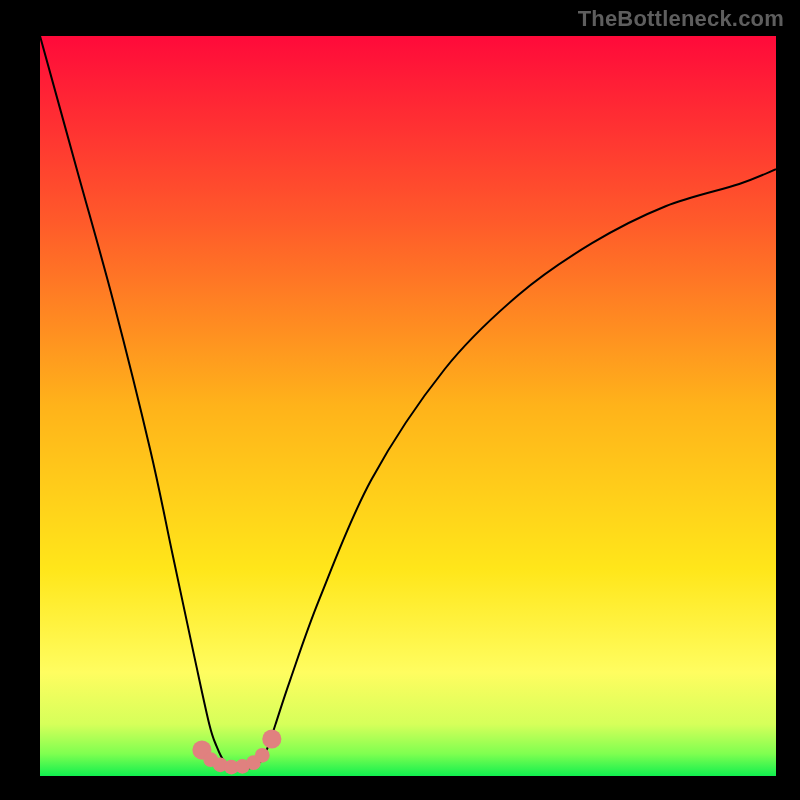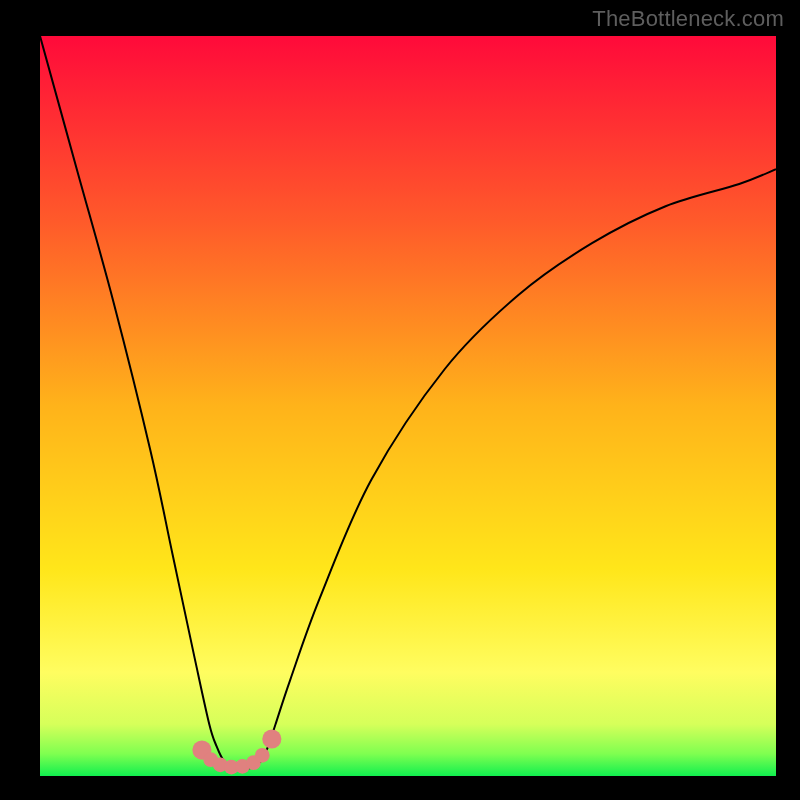--- a/index.html
+++ b/index.html
@@ -15,21 +15,21 @@
     position: relative;
     width: 800px;
     height: 800px;
   }
   .watermark {
     position: absolute;
     top: 6px;
     right: 16px;
     color: #5e5e5e;
     font-size: 22px;
-    font-weight: 400;
+    font-weight: 700;
     letter-spacing: 0.2px;
     z-index: 5;
   }
   svg {
     position: absolute;
     left: 0;
     top: 0;
     width: 800px;
     height: 800px;
   }

